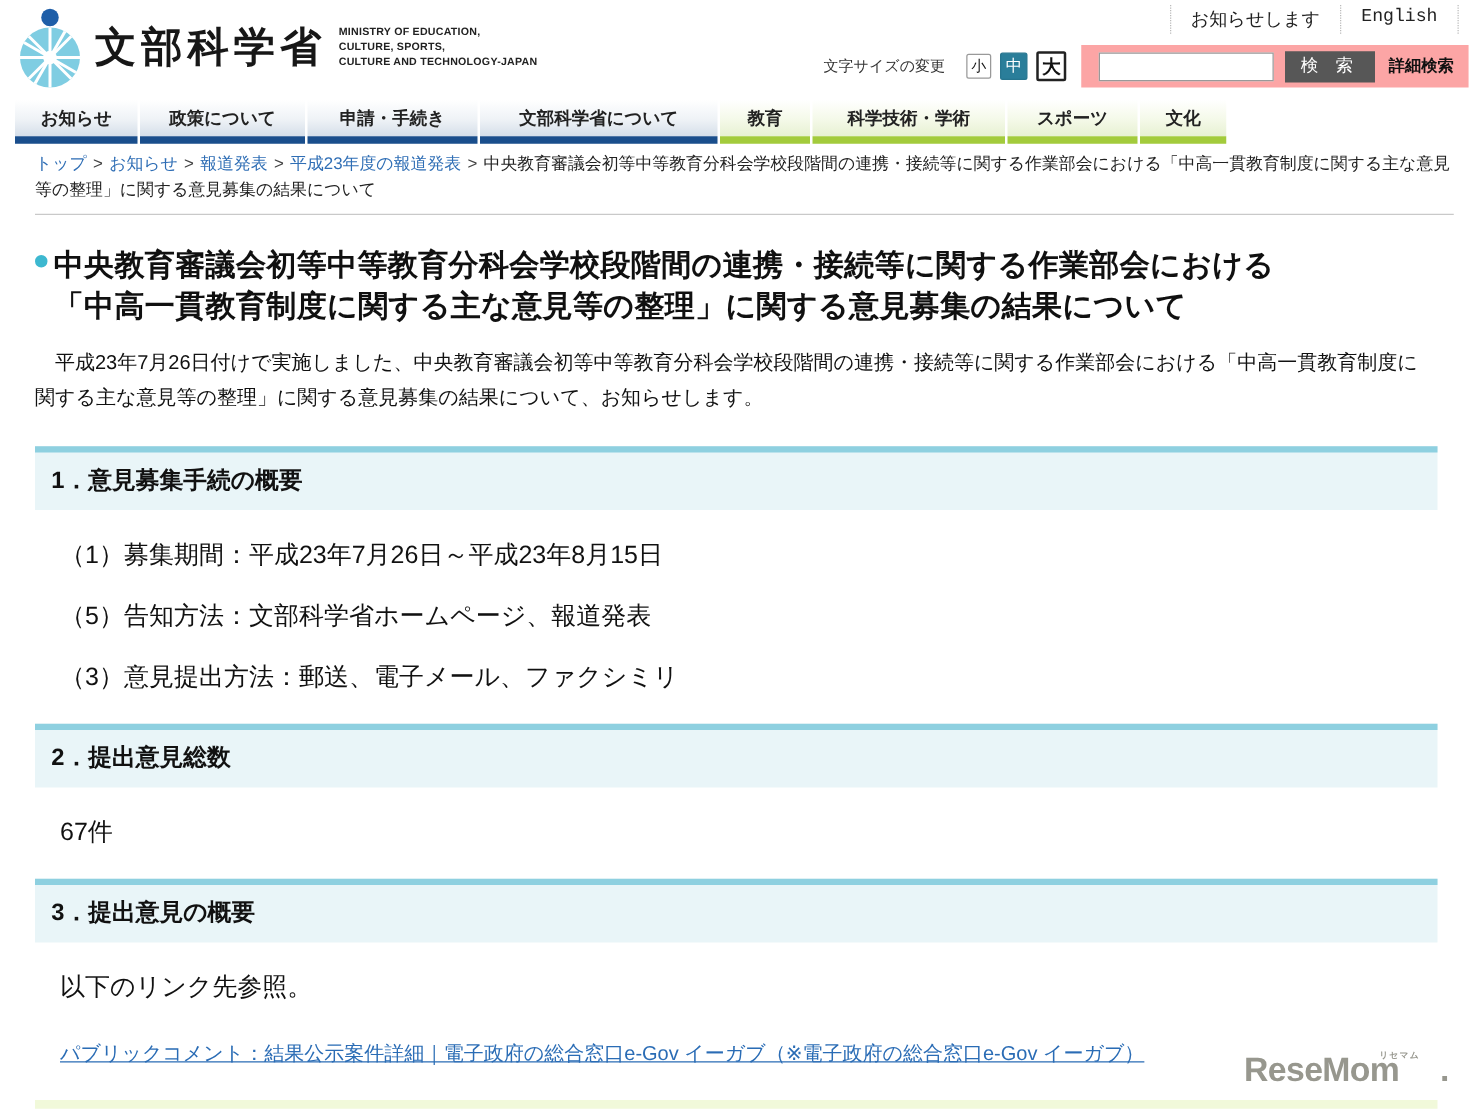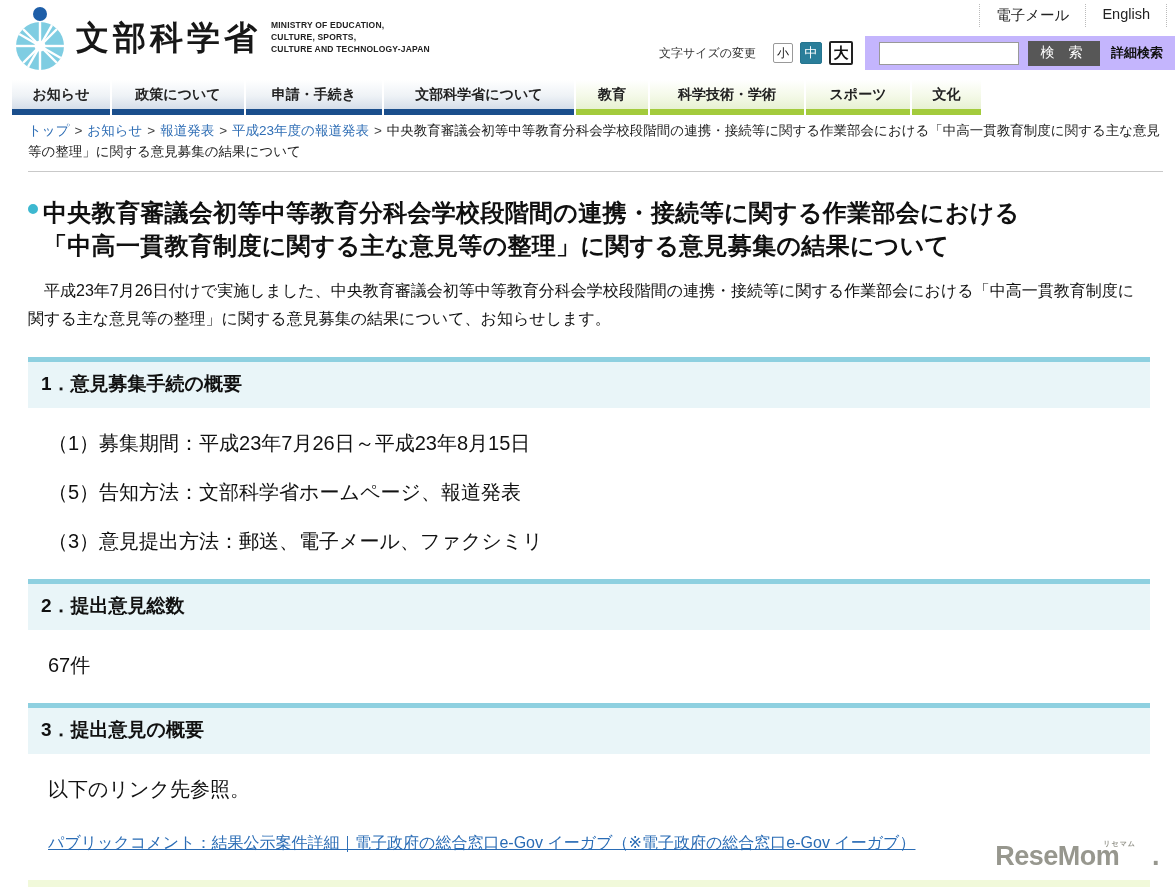--- a/index.html
+++ b/index.html
@@ -10,28 +10,28 @@
     font-family:"Liberation Sans","DejaVu Sans",sans-serif;
   }
   
   .header { position:relative; height:80px; background:#fff; }
   .logo { position:absolute; left:12px; top:5px; display:flex; align-items:center; cursor:pointer; }
   .logo-icon { width:56px; height:66px; }
   .logo-title { font-size:33px; font-weight:600; letter-spacing:4px; margin-left:8px; color:#171717; white-space:nowrap; }
   .logo-sub { margin-left:10px; font-size:8.5px; font-weight:bold; line-height:1.4; color:#222; letter-spacing:0.2px; }
   .top-links { position:absolute; top:4px; right:8px; display:flex; font-size:14.5px; }
   .top-links .tlink { padding:2px 16px; border-left:1px dotted #bbb; color:#222; text-decoration:none; cursor:pointer; }
-  .top-links .tlink:last-child { border-right:1px dotted #bbb; }
+  .top-links .tlink:last-child { border-right:1px dotted #bbb;font-family:Liberation Mono, monospace; }
   .utility { position:absolute; top:36px; right:0; display:flex; align-items:center; }
   .fs-label { font-size:12px; color:#333; margin-right:17px; }
   .fs-btn { display:inline-flex; align-items:center; justify-content:center; background:#fff; cursor:pointer; border-radius:2px; }
   .fs-small { width:20px; height:20px; border:1px solid #999; font-size:12px; margin-right:7px; }
   .fs-medium { width:22px; height:22px; border:1px solid #26758f; background:#2a7e9a; color:#fff; font-size:13px; margin-right:7px; }
   .fs-large { width:24px; height:24px; border:2px solid #222; font-weight:bold; font-size:15px; margin-right:12px; }
-  .search-strip { background:#c4b5fd; display:flex; align-items:center; padding:5px 12px 5px 14px; height:34px; }
+  .search-strip { background:#fca5a5; display:flex; align-items:center; padding:5px 12px 5px 14px; height:34px; }
   .search-input { width:140px; height:23px; border:1px solid #999; background:#fff; padding:0 4px; font-size:13px; }
   .search-btn { margin-left:9px; width:72px; height:25px; background:#575757; color:#fff; border:none; font-size:14px; letter-spacing:5px; cursor:pointer; font-family:inherit; }
   .adv-link { margin-left:11px; font-size:13px; font-weight:bold; color:#111; text-decoration:none; cursor:pointer; white-space:nowrap; }
   
   .nav { display:flex; gap:2px; padding:0 12px; height:35px; background:#fff; }
   .nav-item { display:flex; align-items:center; justify-content:center; font-size:14px; font-weight:bold; color:#222; cursor:pointer; white-space:nowrap; }
   .nav-blue { background:linear-gradient(#ffffff,#eef2f6 55%,#d5dee9); border-bottom:6px solid #1a4e8c; }
   .nav-green { background:linear-gradient(#ffffff,#f4f9e8 55%,#e7f1d2); border-bottom:6px solid #a3cb3c; }
   
   .breadcrumb { margin:6px 12px 0 28px; font-size:13.5px; line-height:1.55; color:#222; padding-bottom:8px; border-bottom:1px solid #c9c9c9; }
@@ -82,21 +82,21 @@
     </svg>
     <span class="logo-title">文部科学省</span>
     <div class="logo-sub">
       <div>MINISTRY OF EDUCATION,</div>
       <div>CULTURE, SPORTS,</div>
       <div>CULTURE AND TECHNOLOGY-JAPAN</div>
     </div>
   </div>
 
   <div class="top-links">
-    <a class="tlink">電子メール</a>
+    <a class="tlink">お知らせします</a>
     <a class="tlink">English</a>
   </div>
 
   <div class="utility">
     <span class="fs-label">文字サイズの変更</span>
     <span class="fs-btn fs-small">小</span>
     <span class="fs-btn fs-medium">中</span>
     <span class="fs-btn fs-large">大</span>
     <div class="search-strip">
       <input class="search-input" type="text" value="" style="">

